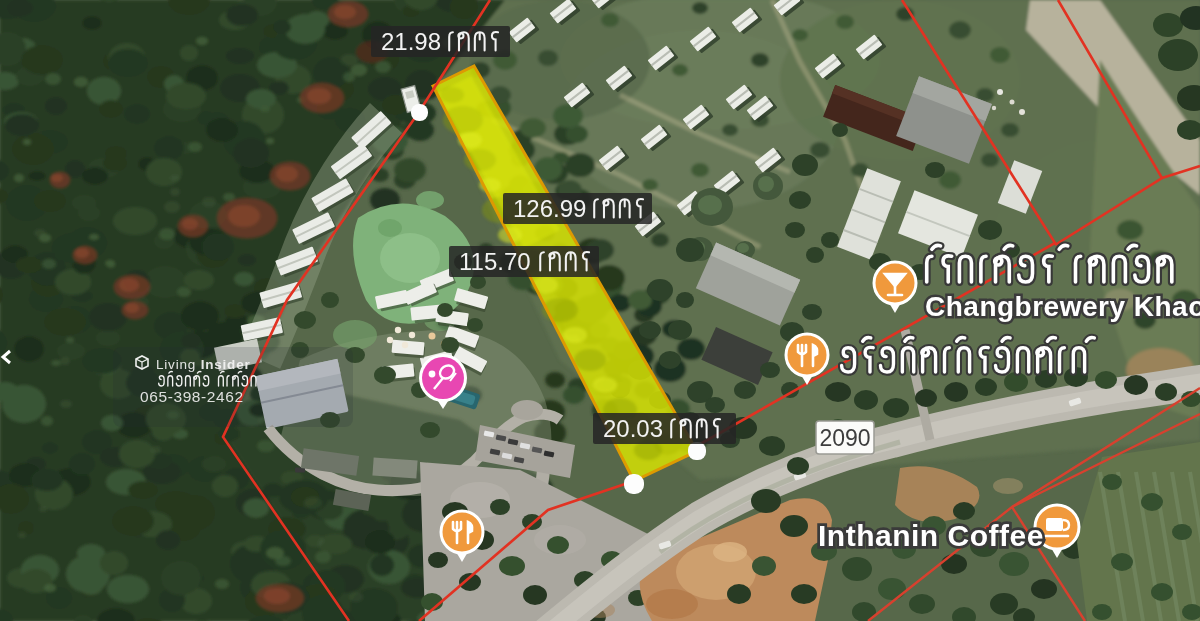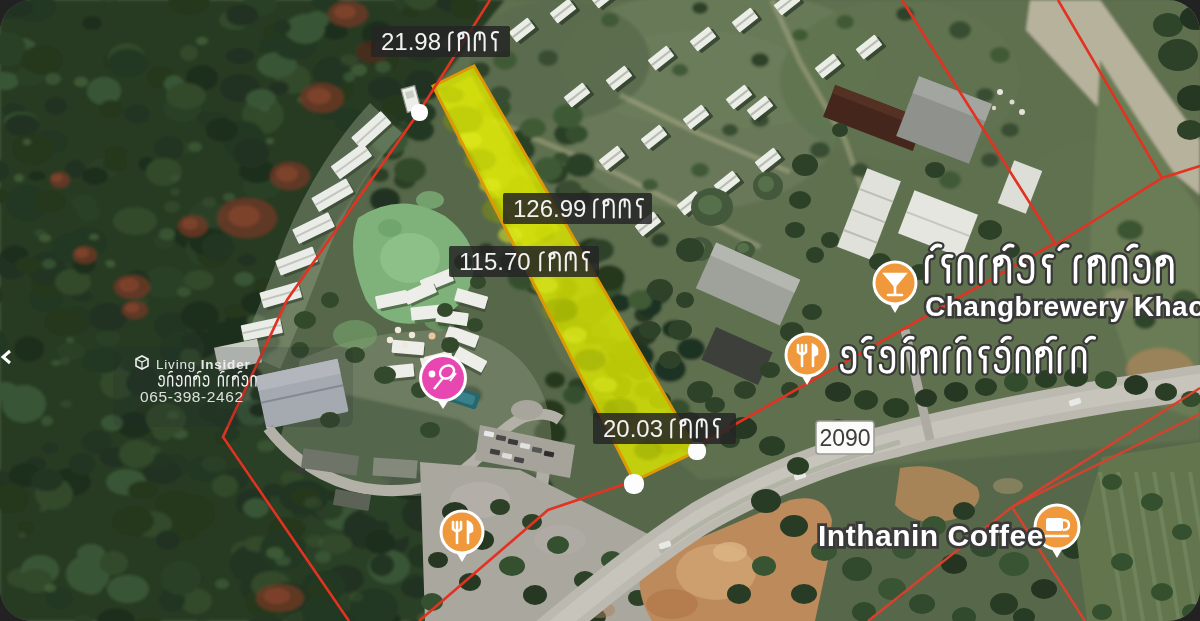--- a/index.html
+++ b/index.html
@@ -1,16 +1,16 @@
 <!DOCTYPE html>
 <html><head>
 <meta charset="utf-8">
 <style>
 html,body{margin:0;padding:0;background:#222;}
-#wrap{width:1200px;height:621px;position:relative;overflow:hidden;font-family:"Liberation Sans",sans-serif;border-radius:32px;}
+#wrap{width:1200px;height:621px;position:relative;overflow:hidden;font-family:"Liberation Sans",sans-serif;}
 svg{display:block;}
 text{font-family:"Liberation Sans",sans-serif;}
 </style>
 </head>
 <body>
 <div id="wrap">
 <svg width="1200" height="621" viewBox="0 0 1200 621" xmlns="http://www.w3.org/2000/svg">
 <defs>
 <filter id="soft" x="-5%" y="-5%" width="110%" height="110%">
           <feGaussianBlur stdDeviation="1.6"></feGaussianBlur>

